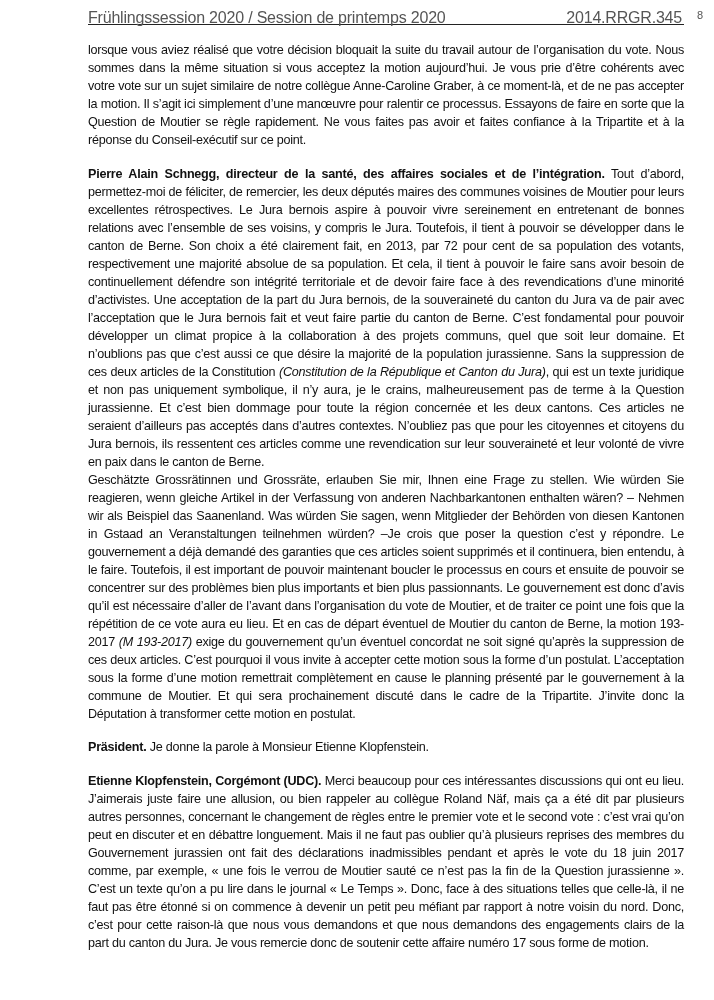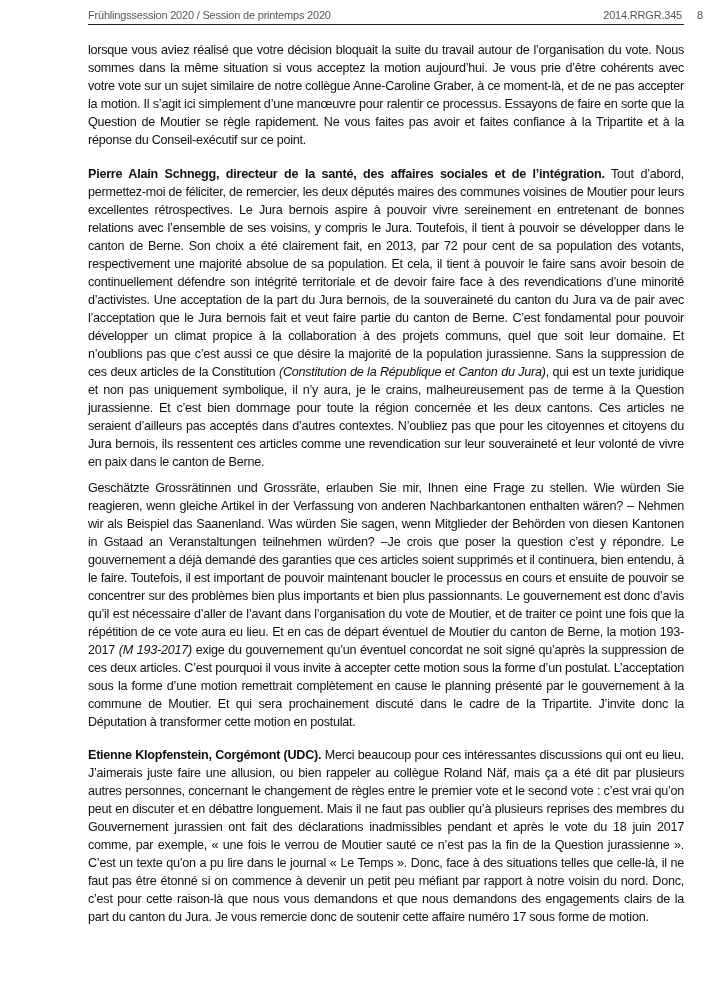--- a/index.html
+++ b/index.html
@@ -1,27 +1,27 @@
 <!DOCTYPE html>
 <html><head>
 <meta charset="utf-8">
 <style>
   html, body { margin: 0; padding: 0; background: #ffffff; }
   body { width: 714px; height: 1000px; position: relative; overflow: hidden;
          font-family: "Liberation Sans", sans-serif; color: #111; }
   .header { position: absolute; left: 88px; top: 6px; width: 596px; height: 18px;
-            border-bottom: 1px solid #222; font-size: 11px; color: #555; }
+            border-bottom: 1px solid #222; font-size: 16px; color: #555; }
   .header .left { position: absolute; left: 0; top: 3px; letter-spacing: -0.2px; }
   .header .right { position: absolute; right: 2px; top: 3px; letter-spacing: -0.2px; }
   .page-num { position: absolute; left: 697px; top: 9px; font-size: 11px; color: #555; }
   .body { position: absolute; left: 88px; top: 41px; width: 596px;
           font-size: 12.6px; line-height: 18px; text-align: justify;
           letter-spacing: -0.25px; }
   .body p { margin: 0 0 15.6px 0; }
-  .body p.tight { margin-bottom: 8px; }
+  .body p.tight { margin-bottom: 0; }
   .speaker { font-weight: bold; }
   .ref { font-style: italic; }
 </style>
 </head>
 <body>
 
 <div class="header">
   <span class="left">Frühlingssession 2020 / Session de printemps 2020</span>
   <span class="right">2014.RRGR.345</span>
 </div>
@@ -34,17 +34,20 @@
 
 
   <p class="tight">
     <span class="speaker">Pierre Alain Schnegg, directeur de la santé, des affaires sociales et de l’intégration.</span><span> Tout d’abord, permettez-moi de féliciter, de remercier, les deux députés maires des communes voisines de Moutier pour leurs excellentes rétrospectives. Le Jura bernois aspire à pouvoir vivre sereinement en entretenant de bonnes relations avec l’ensemble de ses voisins, y compris le Jura. Toutefois, il tient à pouvoir se développer dans le canton de Berne. Son choix a été clairement fait, en 2013, par 72 pour cent de sa population des votants, respectivement une majorité absolue de sa population. Et cela, il tient à pouvoir le faire sans avoir besoin de continuellement défendre son intégrité territoriale et de devoir faire face à des revendications d’une minorité d’activistes. Une acceptation de la part du Jura bernois, de la souveraineté du canton du Jura va de pair avec l’acceptation que le Jura bernois fait et veut faire partie du canton de Berne. C’est fondamental pour pouvoir développer un climat propice à la collaboration à des projets communs, quel que soit leur domaine. Et n’oublions pas que c’est aussi ce que désire la majorité de la population jurassienne. Sans la suppression de ces deux articles de la Constitution </span><span class="ref">(Constitution de la République et Canton du Jura)</span><span>, qui est un texte juridique et non pas uniquement symbolique, il n’y aura, je le crains, malheureusement pas de terme à la Question jurassienne. Et c’est bien dommage pour toute la région concernée et les deux cantons. Ces articles ne seraient d’ailleurs pas acceptés dans d’autres contextes. N’oubliez pas que pour les citoyennes et citoyens du Jura bernois, ils ressentent ces articles comme une revendication sur leur souveraineté et leur volonté de vivre en paix dans le canton de Berne.</span>
   </p>
 
   <p>
     <span>Geschätzte Grossrätinnen und Grossräte, erlauben Sie mir, Ihnen eine Frage zu stellen. Wie würden Sie reagieren, wenn gleiche Artikel in der Verfassung von anderen Nachbarkantonen enthalten wären? – Nehmen wir als Beispiel das Saanenland. Was würden Sie sagen, wenn Mitglieder der Behörden von diesen Kantonen in Gstaad an Veranstaltungen teilnehmen würden? –Je crois que poser la question c’est y répondre. Le gouvernement a déjà demandé des garanties que ces articles soient supprimés et il continuera, bien entendu, à le faire. Toutefois, il est important de pouvoir maintenant boucler le processus en cours et ensuite de pouvoir se concentrer sur des problèmes bien plus importants et bien plus passionnants. Le gouvernement est donc d’avis qu’il est nécessaire d’aller de l’avant dans l’organisation du vote de Moutier, et de traiter ce point une fois que la répétition de ce vote aura eu lieu. Et en cas de départ éventuel de Moutier du canton de Berne, la motion 193-2017 </span><span class="ref">(M 193-2017)</span><span> exige du gouvernement qu’un éventuel concordat ne soit signé qu’après la suppression de ces deux articles. C’est pourquoi il vous invite à accepter cette motion sous la forme d’un postulat. L’acceptation sous la forme d’une motion remettrait complètement en cause le planning présenté par le gouvernement à la commune de Moutier. Et qui sera prochainement discuté dans le cadre de la Tripartite. J’invite donc la Députation à transformer cette motion en postulat.</span>
   </p>
 
+  <p>
+    <span class="speaker">Präsident.</span><span> Je donne la parole à Monsieur Etienne Klopfenstein.</span>
+  </p>
 
   <p>
     <span class="speaker">Etienne Klopfenstein, Corgémont (UDC).</span><span> Merci beaucoup pour ces intéressantes discussions qui ont eu lieu. J’aimerais juste faire une allusion, ou bien rappeler au collègue Roland Näf, mais ça a été dit par plusieurs autres personnes, concernant le changement de règles entre le premier vote et le second vote : c’est vrai qu’on peut en discuter et en débattre longuement. Mais il ne faut pas oublier qu’à plusieurs reprises des membres du Gouvernement jurassien ont fait des déclarations inadmissibles pendant et après le vote du 18 juin 2017 comme, par exemple, « une fois le verrou de Moutier sauté ce n’est pas la fin de la Question jurassienne ». C’est un texte qu’on a pu lire dans le journal « Le Temps ». Donc, face à des situations telles que celle-là, il ne faut pas être étonné si on commence à devenir un petit peu méfiant par rapport à notre voisin du nord. Donc, c’est pour cette raison-là que nous vous demandons et que nous demandons des engagements clairs de la part du canton du Jura. Je vous remercie donc de soutenir cette affaire numéro 17 sous forme de motion.</span>
   </p>
 </div>
 
 </body></html>

